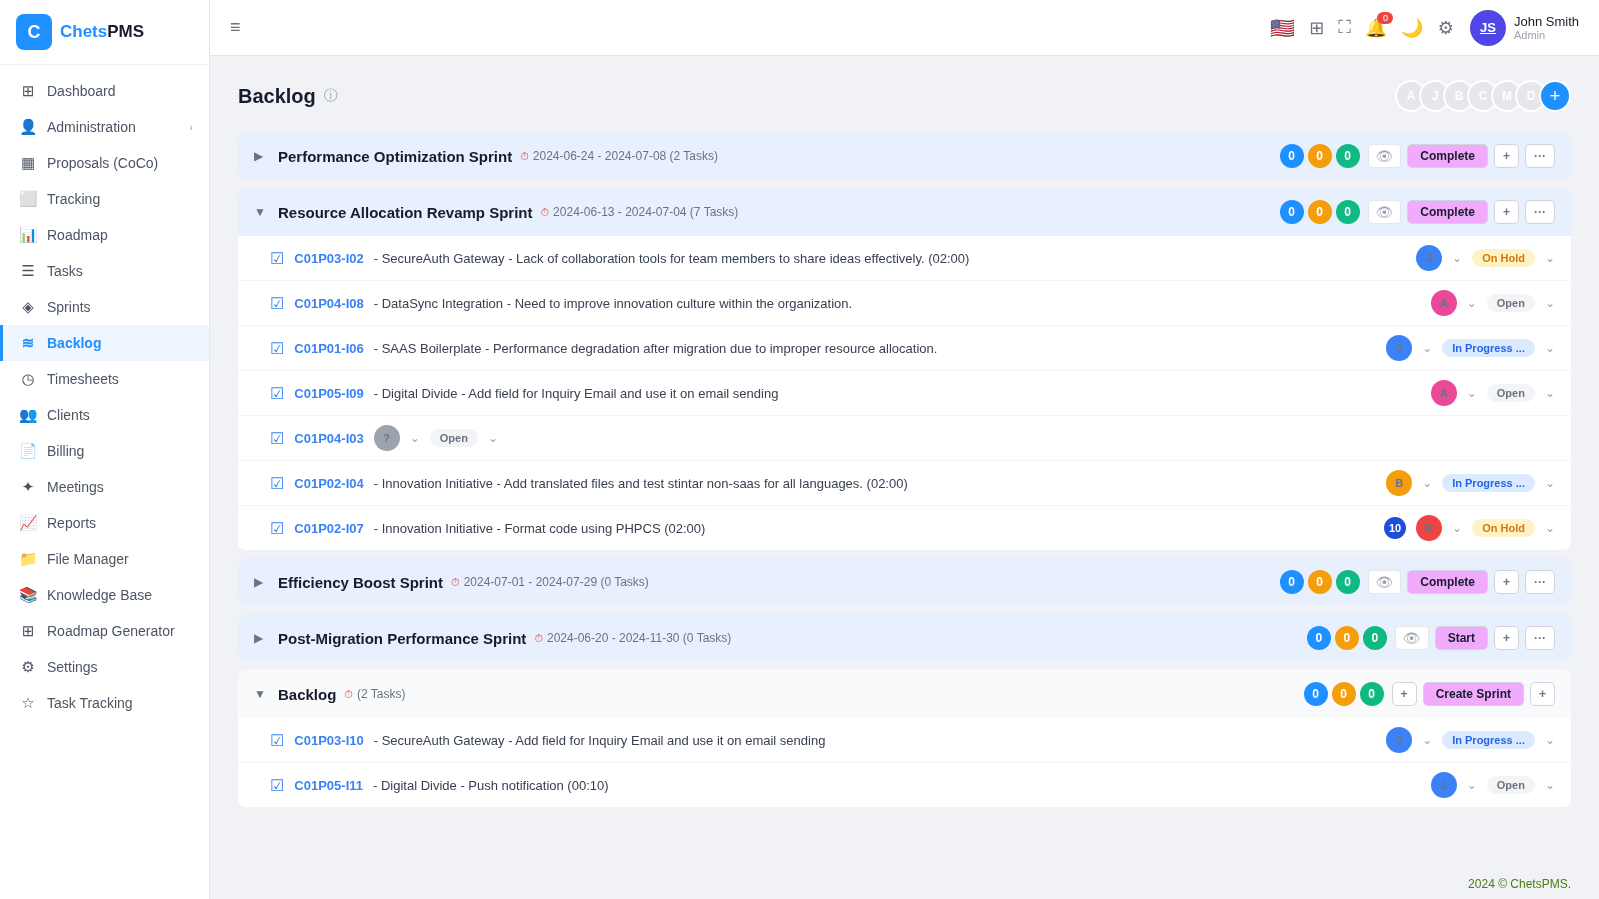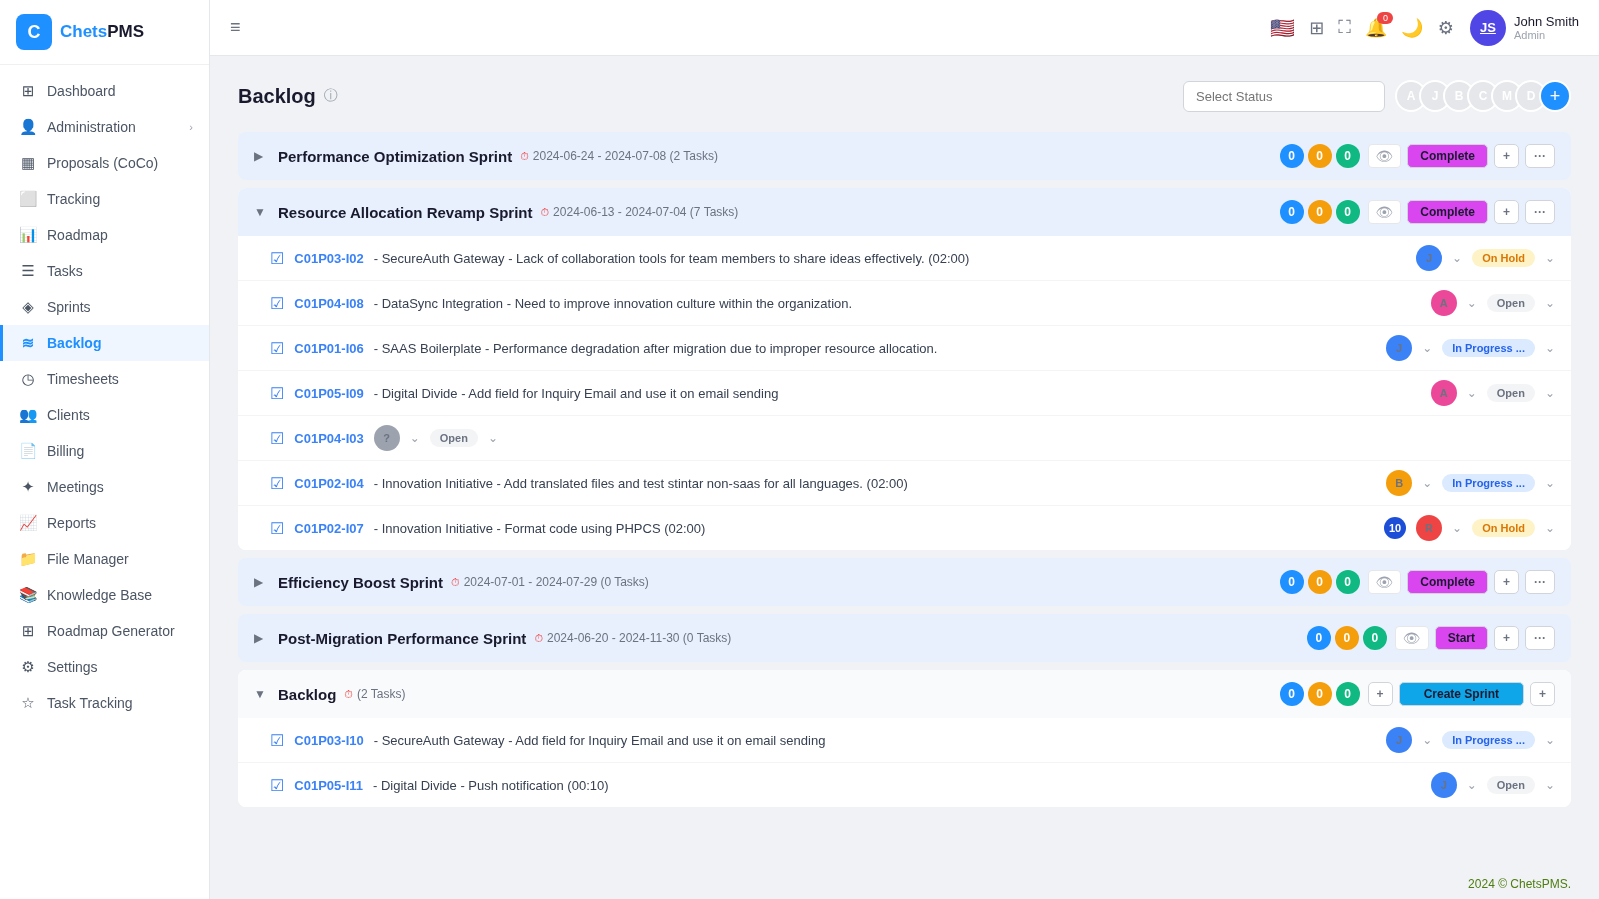--- a/index.html
+++ b/index.html
@@ -135,21 +135,21 @@
     }
     .cb-blue { background: #1e90ff; }
     .cb-orange { background: #f59e0b; }
     .cb-green { background: #10b981; }
     .sprint-actions { display: flex; gap: 6px; align-items: center; }
     .sprint-eye { font-size: 14px; color: #9ca3af; cursor: pointer; background: #fff; border: 1px solid #e5e7eb; border-radius: 4px; padding: 3px 7px; }
     .sprint-btn {
       padding: 4px 12px; border-radius: 5px; font-size: 12px; font-weight: 600;
       cursor: pointer; border: 1px solid #e5e7eb;
     }
-    .btn-complete { background: #d946ef; color: #1a1a2e; border-color: #d1d5db; }
+    .btn-complete { background: #f0abfc; color: #1a1a2e; border-color: #d1d5db; }
     .btn-plus { background: #fff; color: #6b7280; border-color: #d1d5db; padding: 4px 8px; }
     .btn-dots { background: #fff; color: #6b7280; border-color: #d1d5db; padding: 4px 8px; }
 
     
     .task-row {
       display: flex; align-items: center; gap: 10px;
       padding: 9px 16px 9px 32px;
       border-bottom: 1px solid #f3f4f6;
       font-size: 13px;
       background: #fff;
@@ -179,22 +179,22 @@
       display: flex; align-items: center; justify-content: center;
       flex-shrink: 0;
     }
 
     
     .backlog-header {
       background: #f9fafb;
     }
     .backlog-header .sprint-name { font-weight: 700; }
     .create-sprint-btn {
-      padding: 4px 24px; border-radius: 5px; font-size: 12px; font-weight: 600;
-      background: #0ea5e9; color: #1a1a2e; border: 1px solid #d1d5db; cursor: pointer;
+      padding: 4px 12px; border-radius: 5px; font-size: 12px; font-weight: 600;
+      background: #f0abfc; color: #1a1a2e; border: 1px solid #d1d5db; cursor: pointer;
     }
 
     
     .page-footer { text-align: right; padding: 16px 28px 8px; font-size: 12px; color: #4d7c0f; }
 
     
     .av-red { background: #ef4444; }
     .av-blue { background: #3b82f6; }
     .av-green { background: #10b981; }
     .av-orange { background: #f59e0b; }
@@ -331,21 +331,20 @@
   </div>
 
   <div id="content">
 
     <div class="page-header">
       <div style="display:flex;align-items:center;gap:8px;">
         <span class="page-title">Backlog</span>
         <span style="color:#9ca3af;font-size:14px;">ⓘ</span>
       </div>
       <div class="header-right">
-        <input type="text" class="select-status" readonly="" style="cursor: pointer;" placeholder="Select Status">
         <div class="avatar-group">
           <div class="av av-red">A</div>
           <div class="av av-blue">J</div>
           <div class="av av-orange">B</div>
           <div class="av av-green">C</div>
           <div class="av av-purple">M</div>
           <div class="av av-gray">D</div>
           <div class="av-add">+</div>
         </div>
       </div>

